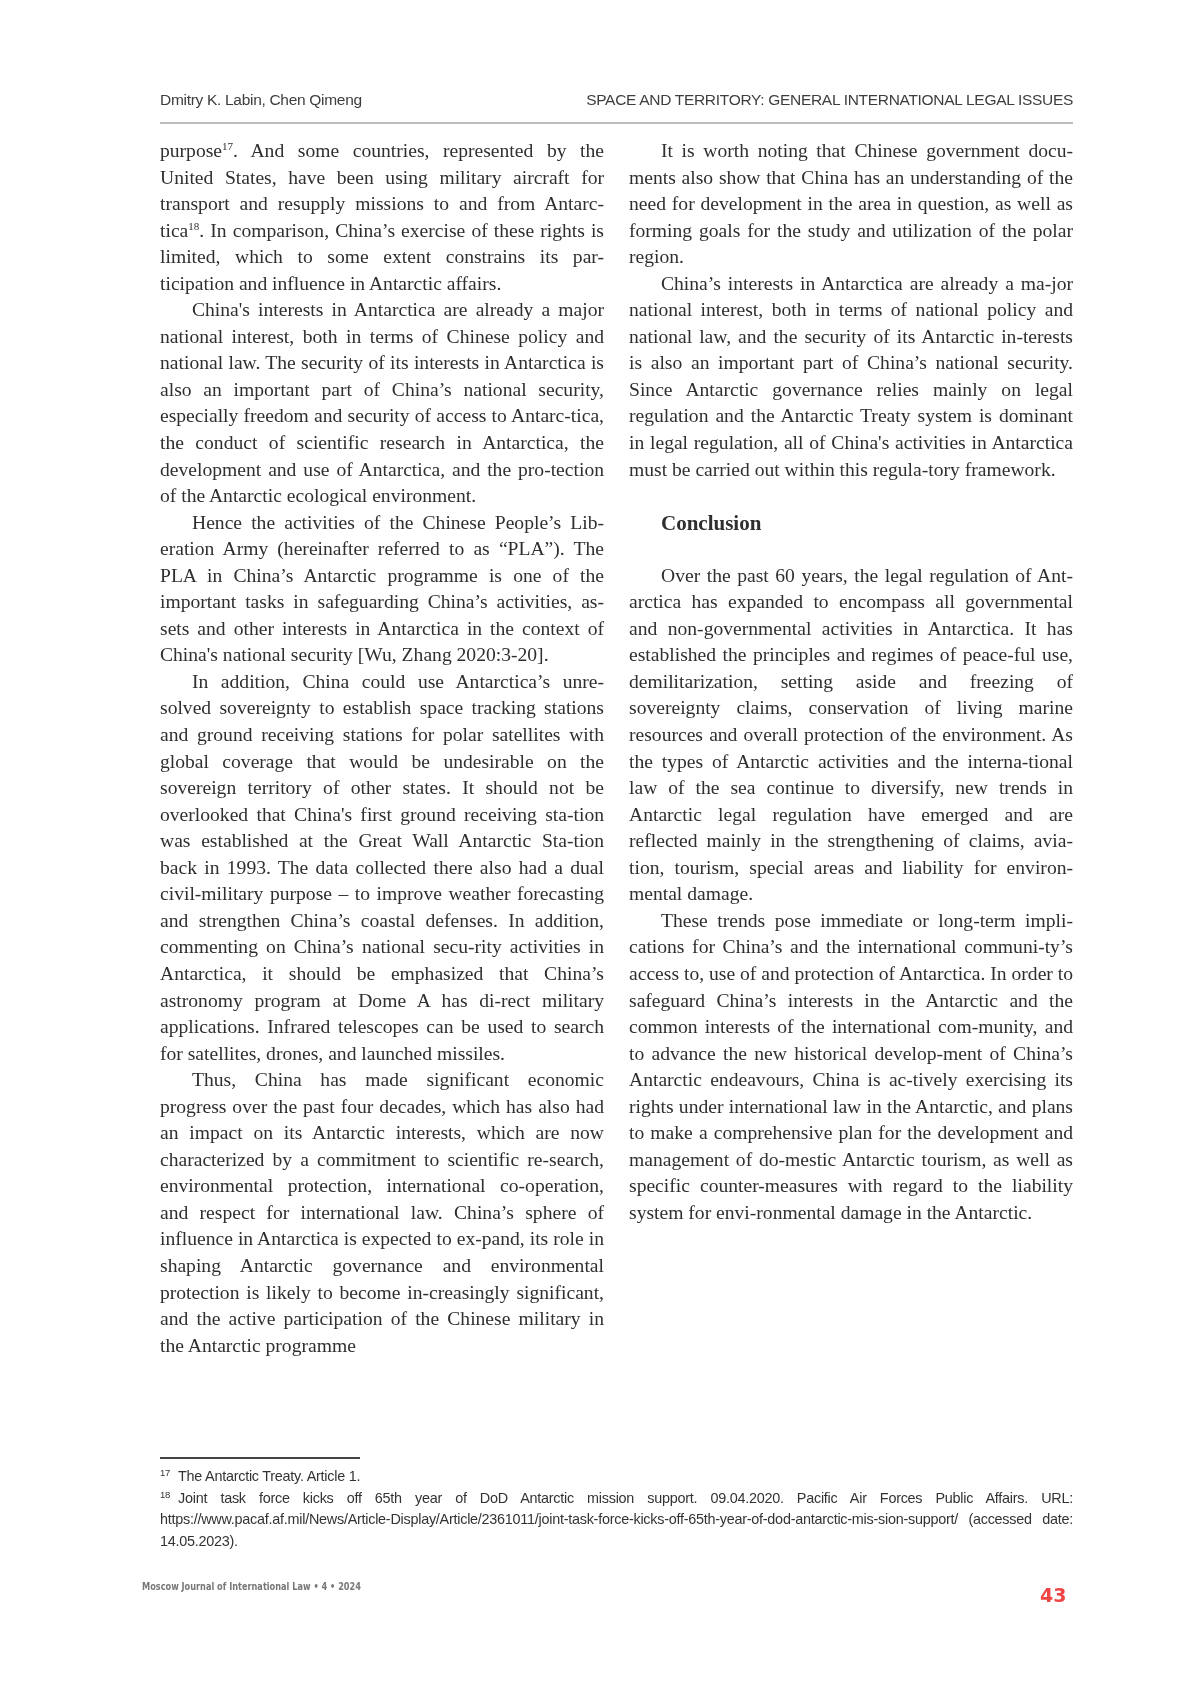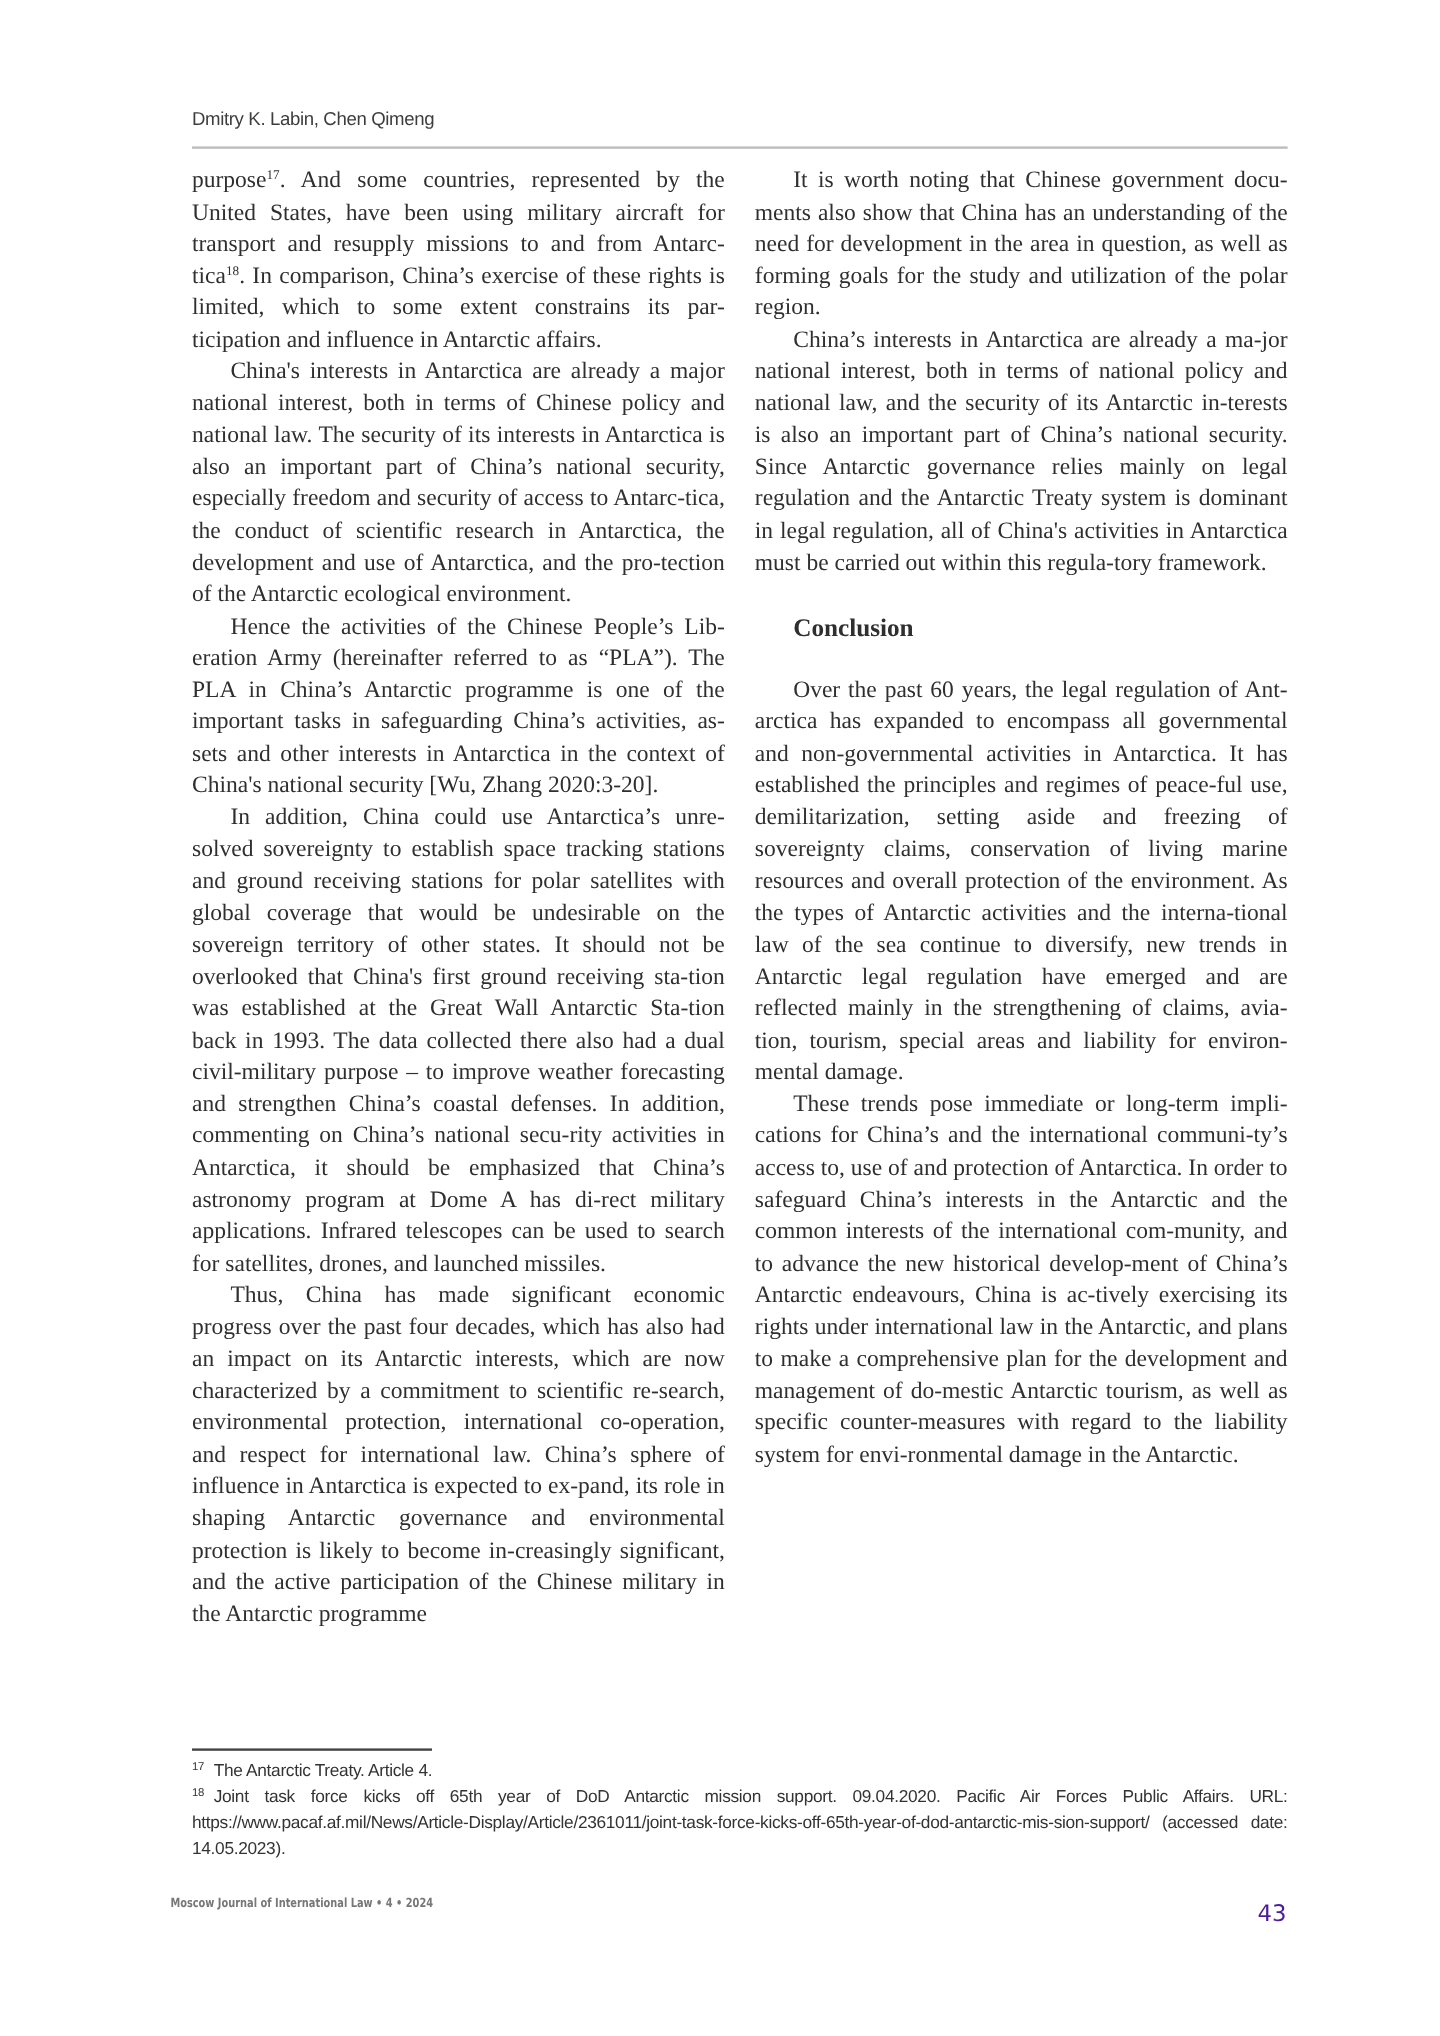--- a/index.html
+++ b/index.html
@@ -33,31 +33,32 @@
     letter-spacing: -0.25px; text-align: justify;
   }
   .footnote { margin: 0; }
   .footnote .fn-num { font-size: 9.5px; vertical-align: 5px; line-height: 0; margin-right: 8px; }
   .journal-footer {
     position: absolute; left: 142px; top: 1580px; font-family: "DejaVu Sans", sans-serif;
     font-size: 10.5px; color: #777; transform: scaleX(0.78); transform-origin: left center;
     letter-spacing: 0px; font-weight: bold;
   }
   .page-number {
-    position: absolute; left: 1040px; top: 1584px; width: 40px; text-align: center;
-    font-family: "DejaVu Sans", sans-serif; font-weight: normal; font-size: 19px; color: #4c1d95;
+    position: absolute; left: 1040px; top: 1584px; width: 40px; text-align: left;
+    font-family: "DejaVu Sans", sans-serif; font-weight: bold; font-size: 19px; color: #ef4444;
   }
 </style>
 </head>
 <body>
 
 <div class="page">
 
   <div class="running-head">
     <span>Dmitry K. Labin, Chen Qimeng</span>
+    <span>SPACE AND TERRITORY: GENERAL INTERNATIONAL LEGAL ISSUES</span>
   </div>
   <div class="head-rule"></div>
 
   <div class="col left">
     <p><span>purpose</span><sup>17</sup><span>. And some countries, represented by the United States, have been using military aircraft for transport and resupply missions to and from Antarc-tica</span><sup>18</sup><span>. In comparison, China’s exercise of these rights is limited, which to some extent constrains its par-ticipation and influence in Antarctic affairs.</span></p>
     <p class="indent">China's interests in Antarctica are already a major national interest, both in terms of Chinese policy and national law. The security of its interests in Antarctica is also an important part of China’s national security, especially freedom and security of access to Antarc-tica, the conduct of scientific research in Antarctica, the development and use of Antarctica, and the pro-tection of the Antarctic ecological environment.</p>
     <p class="indent">Hence the activities of the Chinese People’s Lib-eration Army (hereinafter referred to as “PLA”). The PLA in China’s Antarctic programme is one of the important tasks in safeguarding China’s activities, as-sets and other interests in Antarctica in the context of China's national security  [Wu, Zhang 2020:3-20].</p>
     <p class="indent">In addition, China could use Antarctica’s unre-solved sovereignty to establish space tracking stations and ground receiving stations for polar satellites with global coverage that would be undesirable on the sovereign territory of other states. It should not be overlooked that China's first ground receiving sta-tion was established at the Great Wall Antarctic Sta-tion back in 1993. The data collected there also had a dual civil-military purpose – to improve weather forecasting and strengthen China’s coastal defenses. In addition, commenting on China’s national secu-rity activities in Antarctica, it should be emphasized that China’s astronomy program at Dome A has di-rect military applications. Infrared telescopes can be used to search for satellites, drones, and launched missiles.</p>
     <p class="indent">Thus, China has made significant economic progress over the past four decades, which has also had an impact on its Antarctic interests, which are now characterized by a commitment to scientific re-search, environmental protection, international co-operation, and respect for international law. China’s sphere of influence in Antarctica is expected to ex-pand, its role in shaping Antarctic governance and environmental protection is likely to become in-creasingly significant, and the active participation of the Chinese military in the Antarctic programme</p>
   </div>
@@ -65,20 +66,20 @@
   <div class="col right">
     <p class="indent">It is worth noting that Chinese government docu-ments also show that China has an understanding of the need for development in the area in question, as well as forming goals for the study and utilization of the polar region.</p>
     <p class="indent">China’s interests in Antarctica are already a ma-jor national interest, both in terms of national policy and national law, and the security of its Antarctic in-terests is also an important part of China’s national security. Since Antarctic governance relies mainly on legal regulation and the Antarctic Treaty system is dominant in legal regulation, all of China's activities in Antarctica must be carried out within this regula-tory framework.</p>
     <div class="section-heading">Conclusion</div>
     <p class="indent">Over the past 60 years, the legal regulation of Ant-arctica has expanded to encompass all governmental and non-governmental activities in Antarctica. It has established the principles and regimes of peace-ful use, demilitarization, setting aside and freezing of sovereignty claims, conservation of living marine resources and overall protection of the environment. As the types of Antarctic activities and the interna-tional law of the sea continue to diversify, new trends in Antarctic legal regulation have emerged and are reflected mainly in the strengthening of claims, avia-tion, tourism, special areas and liability for environ-mental damage.</p>
     <p class="indent">These trends pose immediate or long-term impli-cations for China’s and the international communi-ty’s access to, use of and protection of Antarctica. In order to safeguard China’s interests in the Antarctic and the common interests of the international com-munity, and to advance the new historical develop-ment of China’s Antarctic endeavours, China is ac-tively exercising its rights under international law in the Antarctic, and plans to make a comprehensive plan for the development and management of do-mestic Antarctic tourism, as well as specific counter-measures with regard to the liability system for envi-ronmental damage in the Antarctic.</p>
   </div>
 
   <div class="fn-rule"></div>
   <div class="footnotes">
-    <p class="footnote"><span class="fn-num">17</span><span>The Antarctic Treaty. Article 4.</span></p>
+    <p class="footnote"><span class="fn-num">17</span><span>The Antarctic Treaty. Article 1.</span></p>
     <p class="footnote"><span class="fn-num">18</span><span>Joint task force kicks off 65th year of DoD Antarctic mission support. 09.04.2020. Pacific Air Forces Public Affairs. URL: https://www.pacaf.af.mil/News/Article-Display/Article/2361011/joint-task-force-kicks-off-65th-year-of-dod-antarctic-mis-sion-support/ (accessed date: 14.05.2023).</span></p>
   </div>
 
   <div class="journal-footer">Moscow Journal of International Law  •  4  •  2024</div>
   <div class="page-number">43</div>
 
 </div>
 
 </body></html>

